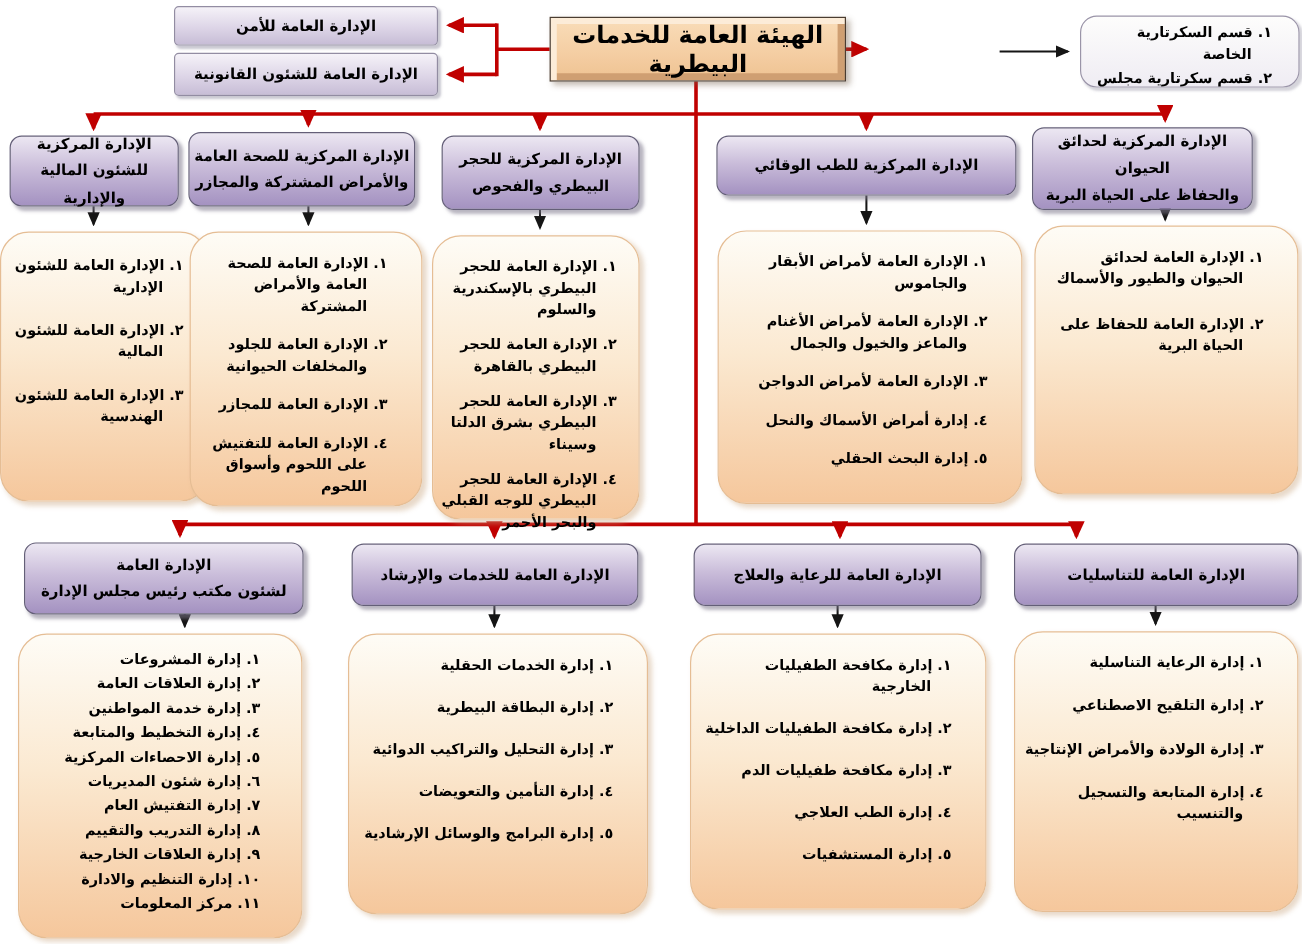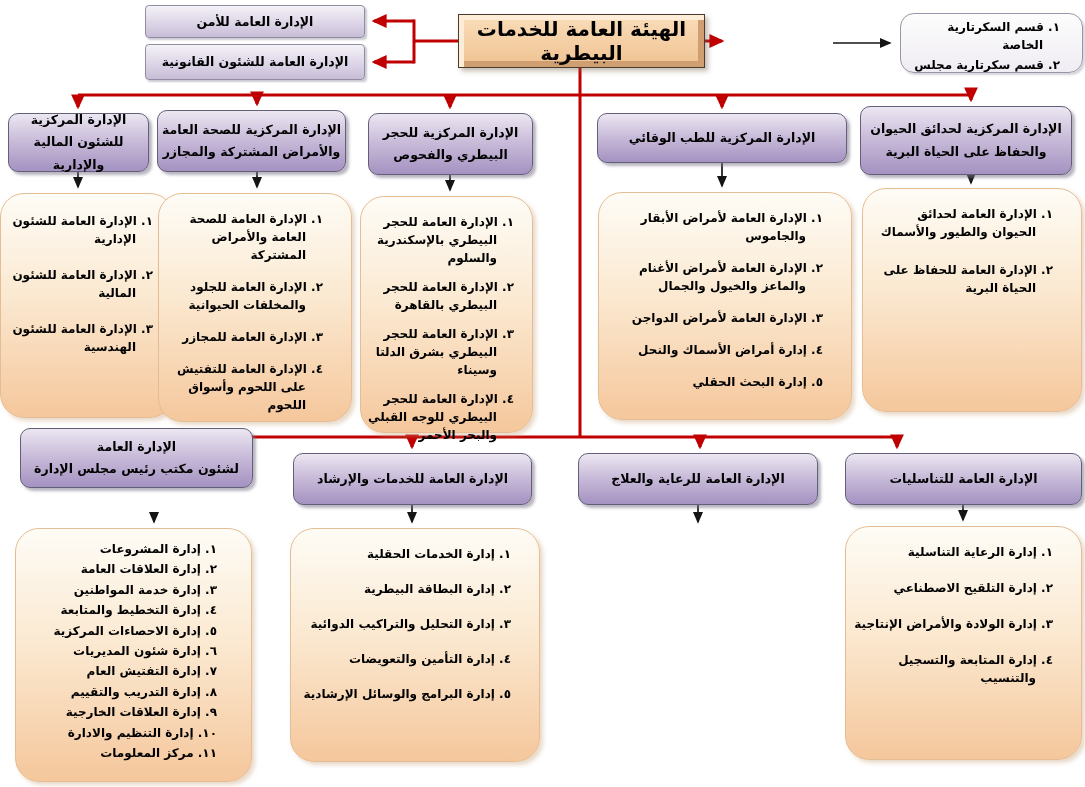--- a/index.html
+++ b/index.html
@@ -136,21 +136,21 @@
     <span class="htext">الإدارة المركزية للصحة العامة
 والأمراض المشتركة والمجازر</span>
   </div>
   <div class="box purp" style="left:368px;top:113px;width:165px;height:62px">
     <span class="htext">الإدارة المركزية للحجر
 البيطري والفحوص</span>
   </div>
   <div class="box purp" style="left:597px;top:113px;width:250px;height:50px">
     <span class="htext">الإدارة المركزية للطب الوقائي</span>
   </div>
-  <div class="box purp" style="left:860px;top:106px;width:212px;height:69px">
+  <div class="box purp" style="left:860px;top:106px;width:184px;height:69px">
     <span class="htext">الإدارة المركزية لحدائق الحيوان
 والحفاظ على الحياة البرية</span>
   </div>
 
   <div class="box peach" style="left:0px;top:193px;width:174px;height:225px">
     <ul class="items" style="--gap:18px;padding:18px 20px 6px 6px">
 
     <li>١. الإدارة العامة للشئون الإدارية</li>
         <li>٢. الإدارة العامة للشئون المالية</li>
         <li>٣. الإدارة العامة للشئون الهندسية</li>
@@ -185,21 +185,21 @@
       </ul>
   </div>
   <div class="box peach" style="left:862px;top:188px;width:220px;height:224px">
     <ul class="items" style="--gap:20px">
 
     <li>١. الإدارة العامة لحدائق الحيوان والطيور والأسماك</li>
         <li>٢. الإدارة العامة للحفاظ على الحياة البرية</li>
       </ul>
   </div>
 
-  <div class="box purp" style="left:20px;top:428px;width:233px;height:60px">
+  <div class="box purp" style="left:20px;top:452px;width:233px;height:60px">
     <span class="htext">الإدارة العامة
 لشئون مكتب رئيس مجلس الإدارة</span>
   </div>
   <div class="box purp" style="left:293px;top:453px;width:239px;height:52px">
     <span class="htext">الإدارة العامة للخدمات والإرشاد</span>
   </div>
   <div class="box purp" style="left:578px;top:453px;width:240px;height:52px">
     <span class="htext">الإدارة العامة للرعاية والعلاج</span>
   </div>
   <div class="box purp" style="left:845px;top:453px;width:237px;height:52px">
@@ -225,20 +225,30 @@
   <div class="box peach" style="left:290px;top:528px;width:250px;height:234px">
     <ul class="items" style="--gap:17px">
 
     <li>١. إدارة الخدمات الحقلية</li>
         <li>٢. إدارة البطاقة البيطرية</li>
         <li>٣. إدارة التحليل والتراكيب الدوائية</li>
         <li>٤. إدارة التأمين والتعويضات</li>
         <li>٥. إدارة البرامج والوسائل الإرشادية</li>
       </ul>
   </div>
+  <div class="box peach" style="left:575px;top:528px;width:247px;height:230px">
+    <ul class="items" style="--gap:17px">
+
+    <li>١. إدارة مكافحة الطفيليات الخارجية</li>
+        <li>٢. إدارة مكافحة الطفيليات الداخلية</li>
+        <li>٣. إدارة مكافحة طفيليات الدم</li>
+        <li>٤. إدارة الطب العلاجي</li>
+        <li>٥. إدارة المستشفيات</li>
+      </ul>
+  </div>
   <div class="box peach" style="left:845px;top:526px;width:237px;height:234px">
     <ul class="items" style="--gap:18px">
 
     <li>١. إدارة الرعاية التناسلية</li>
         <li>٢. إدارة التلقيح الاصطناعي</li>
         <li>٣. إدارة الولادة والأمراض الإنتاجية</li>
         <li>٤. إدارة المتابعة والتسجيل والتنسيب</li>
       </ul>
   </div>
 

